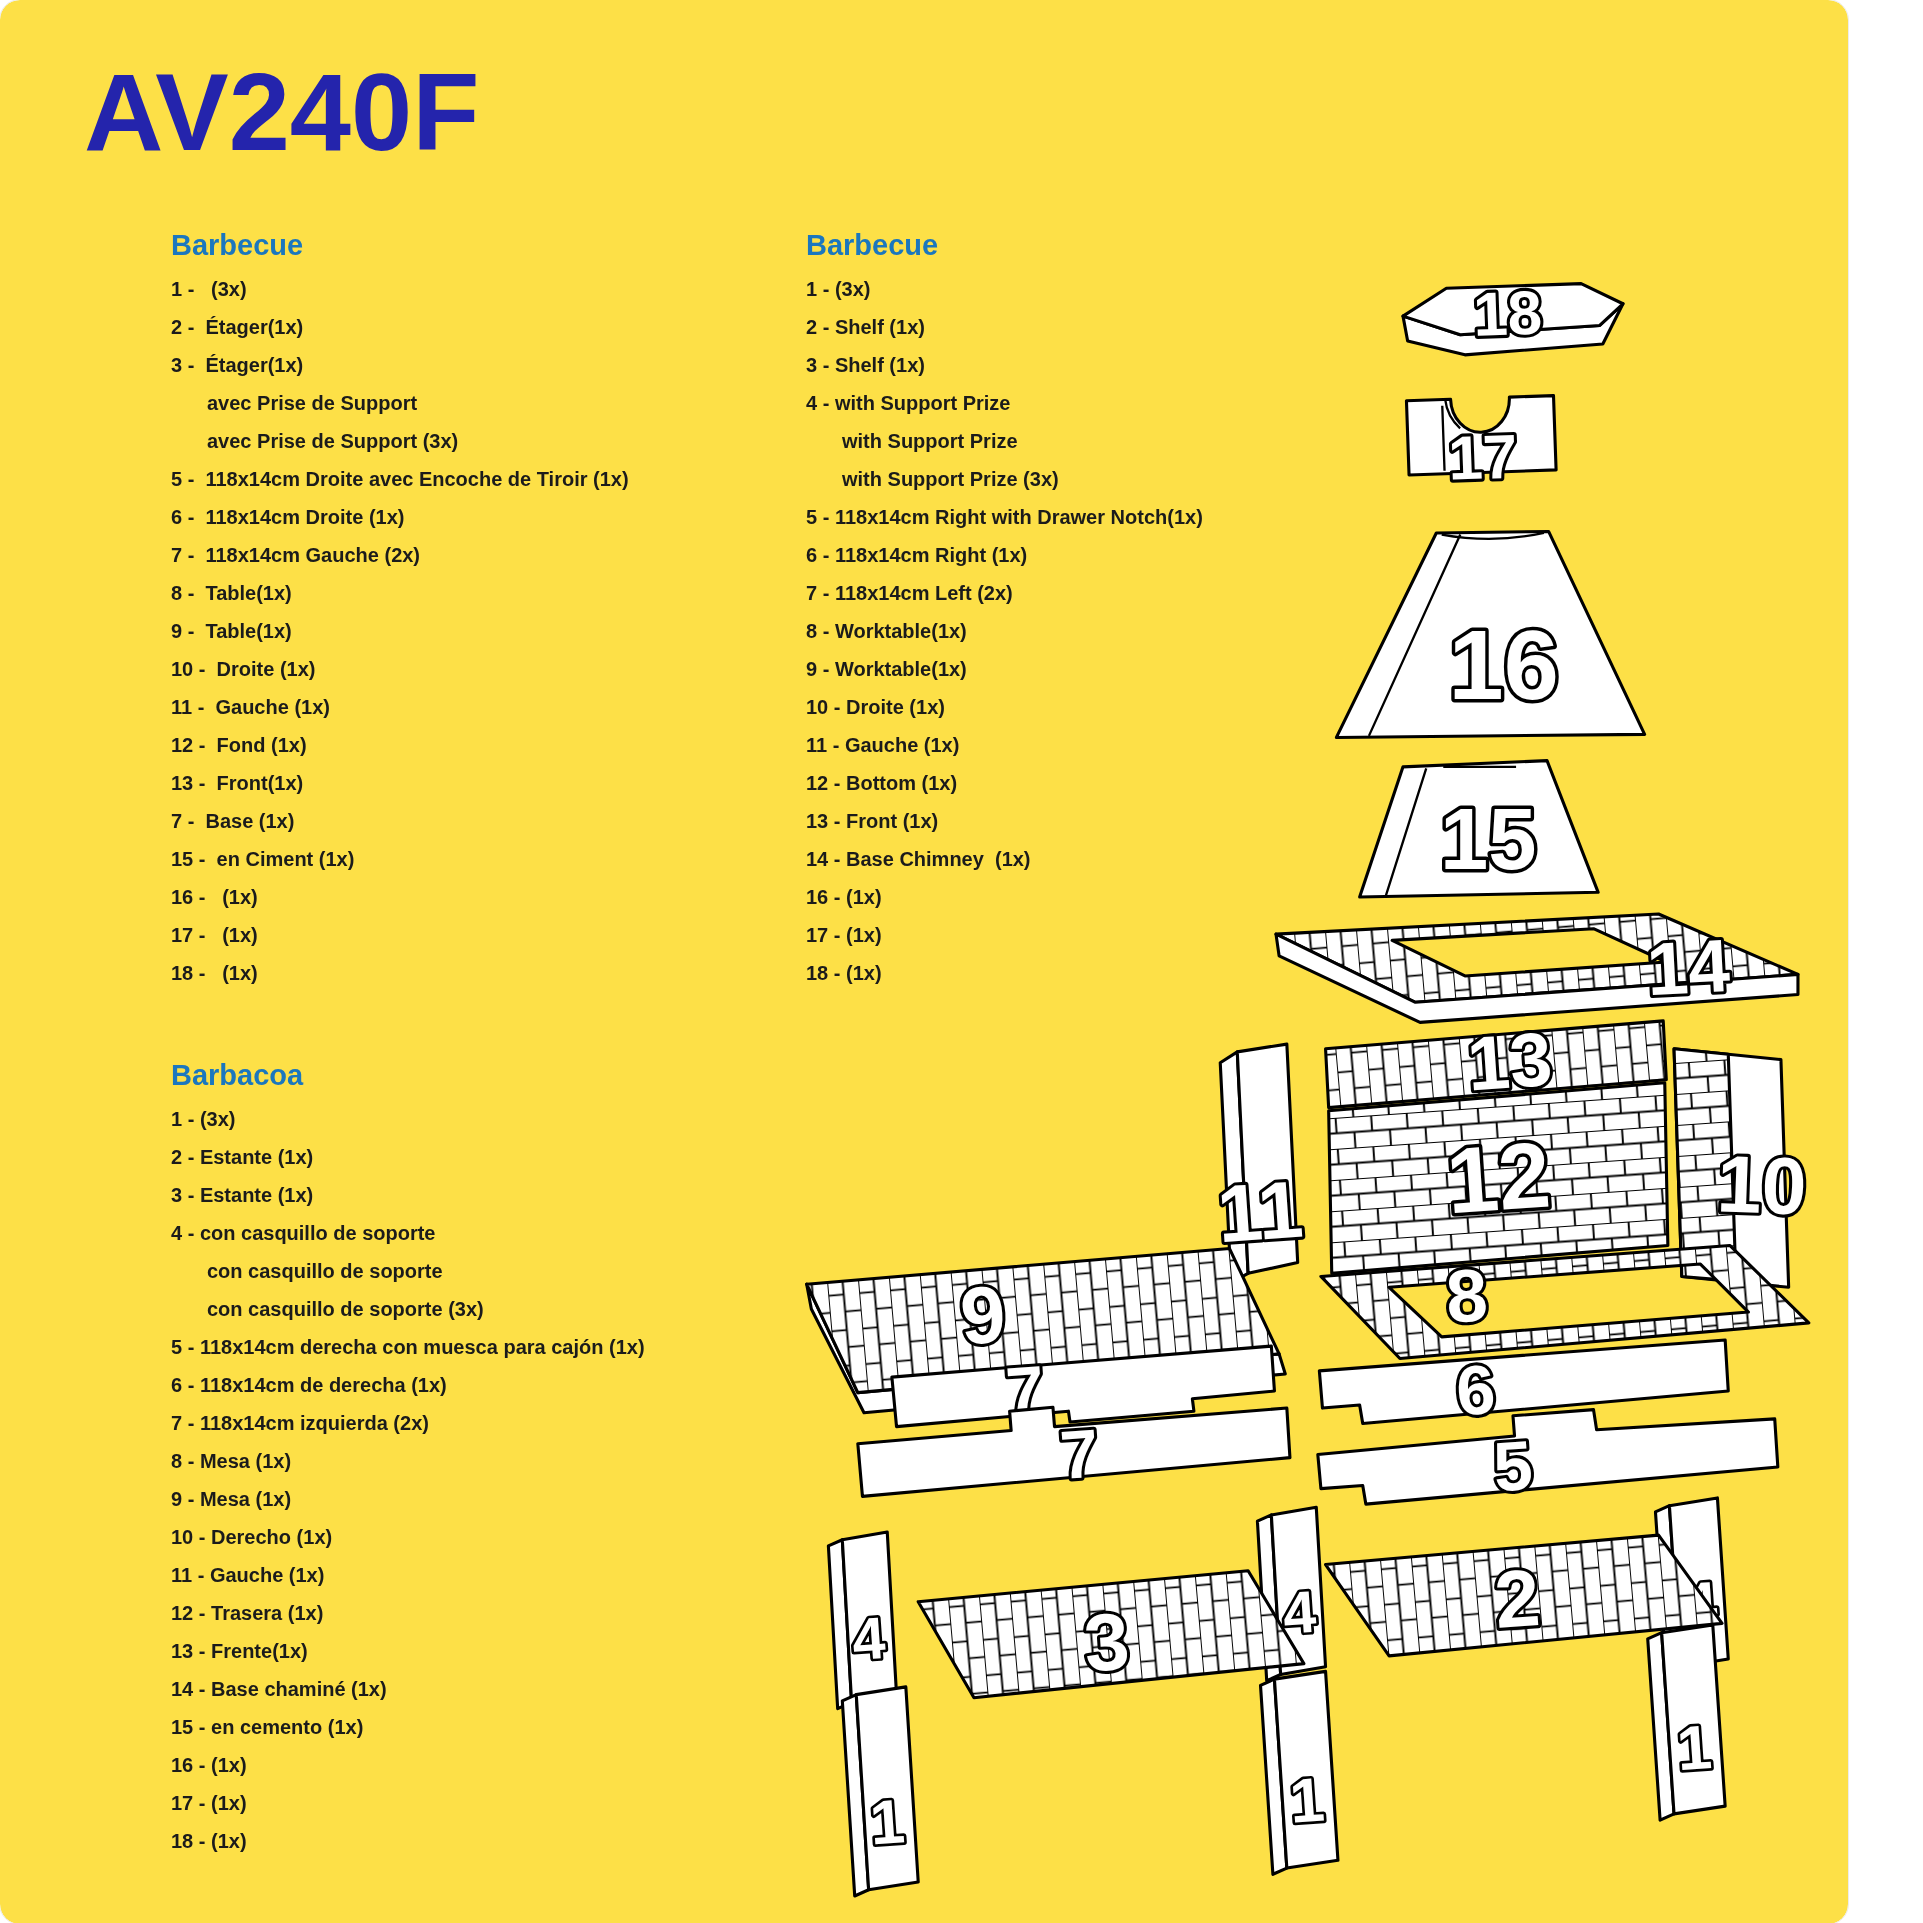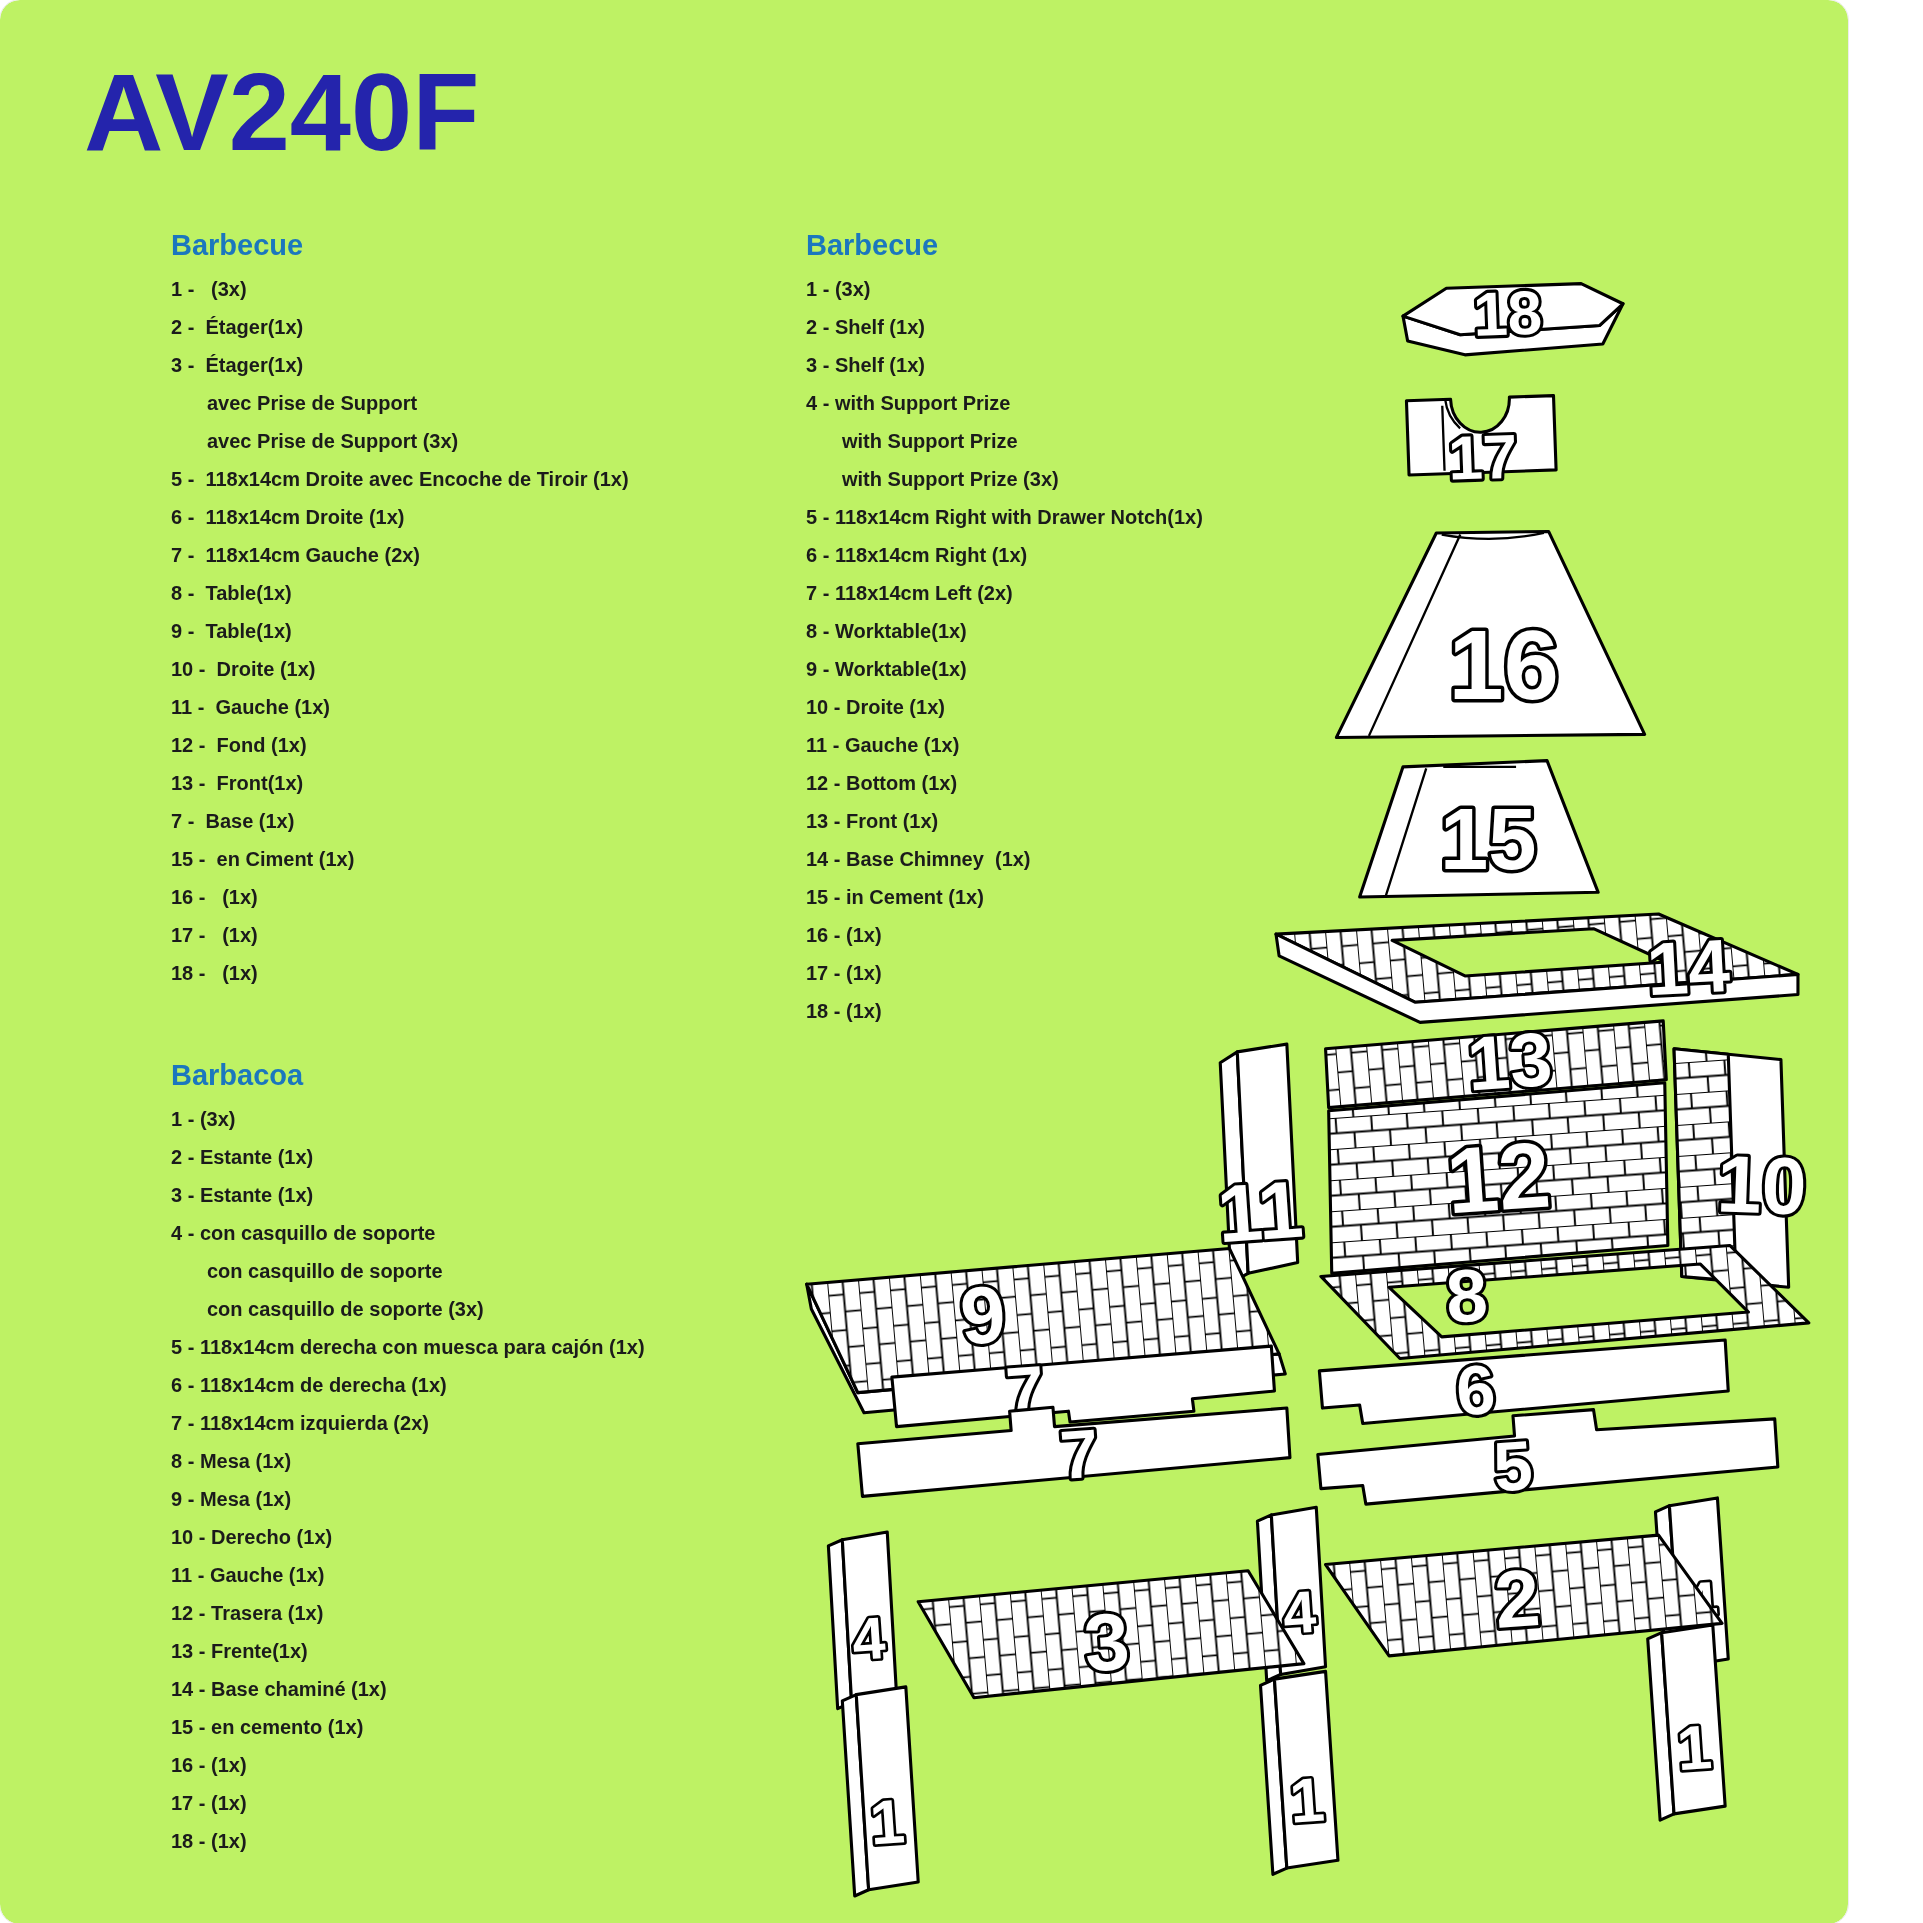--- a/index.html
+++ b/index.html
@@ -1,17 +1,17 @@
 <!DOCTYPE html>
 <html style="font-size:12.4px"><head>
 <meta charset="utf-8">
 <style>
   html,body{margin:0;padding:0;background:#fff;}
   .canvas{
-    position:relative;width:1848px;height:1924px;background:#bef264;
+    position:relative;width:1848px;height:1924px;background:#fde047;
     font-family:"Liberation Sans",sans-serif;overflow:hidden;
     border-radius:20px;outline:1.5px solid #ececec;box-sizing:border-box;
   }
   .title{
     position:absolute;left:84px;top:48px;
     font-size:110px;font-weight:bold;letter-spacing:0px;
   }
   .plist{position:absolute;width:643px;margin-left:16px;}
   .plist .hdr{font-size:29px;font-weight:bold;margin-bottom:7.7px;}
   .plist .li{
@@ -77,21 +77,20 @@
         <div class="li">5 - 118x14cm Right with Drawer Notch(1x)</div>
         <div class="li">6 - 118x14cm Right (1x)</div>
         <div class="li">7 - 118x14cm Left (2x)</div>
         <div class="li">8 - Worktable(1x)</div>
         <div class="li">9 - Worktable(1x)</div>
         <div class="li">10 - Droite (1x)</div>
         <div class="li">11 - Gauche (1x)</div>
         <div class="li">12 - Bottom (1x)</div>
         <div class="li">13 - Front (1x)</div>
         <div class="li">14 - Base Chimney  (1x)</div>
-        <div class="li">15 - in Cement (1x)</div>
         <div class="li">16 - (1x)</div>
         <div class="li">17 - (1x)</div>
         <div class="li">18 - (1x)</div>
       </div>
   </div>
 
   <div class="plist" id="list-es">
     <div class="hdr" style="color:#1B77BE;">Barbacoa</div>
     <div>
 

